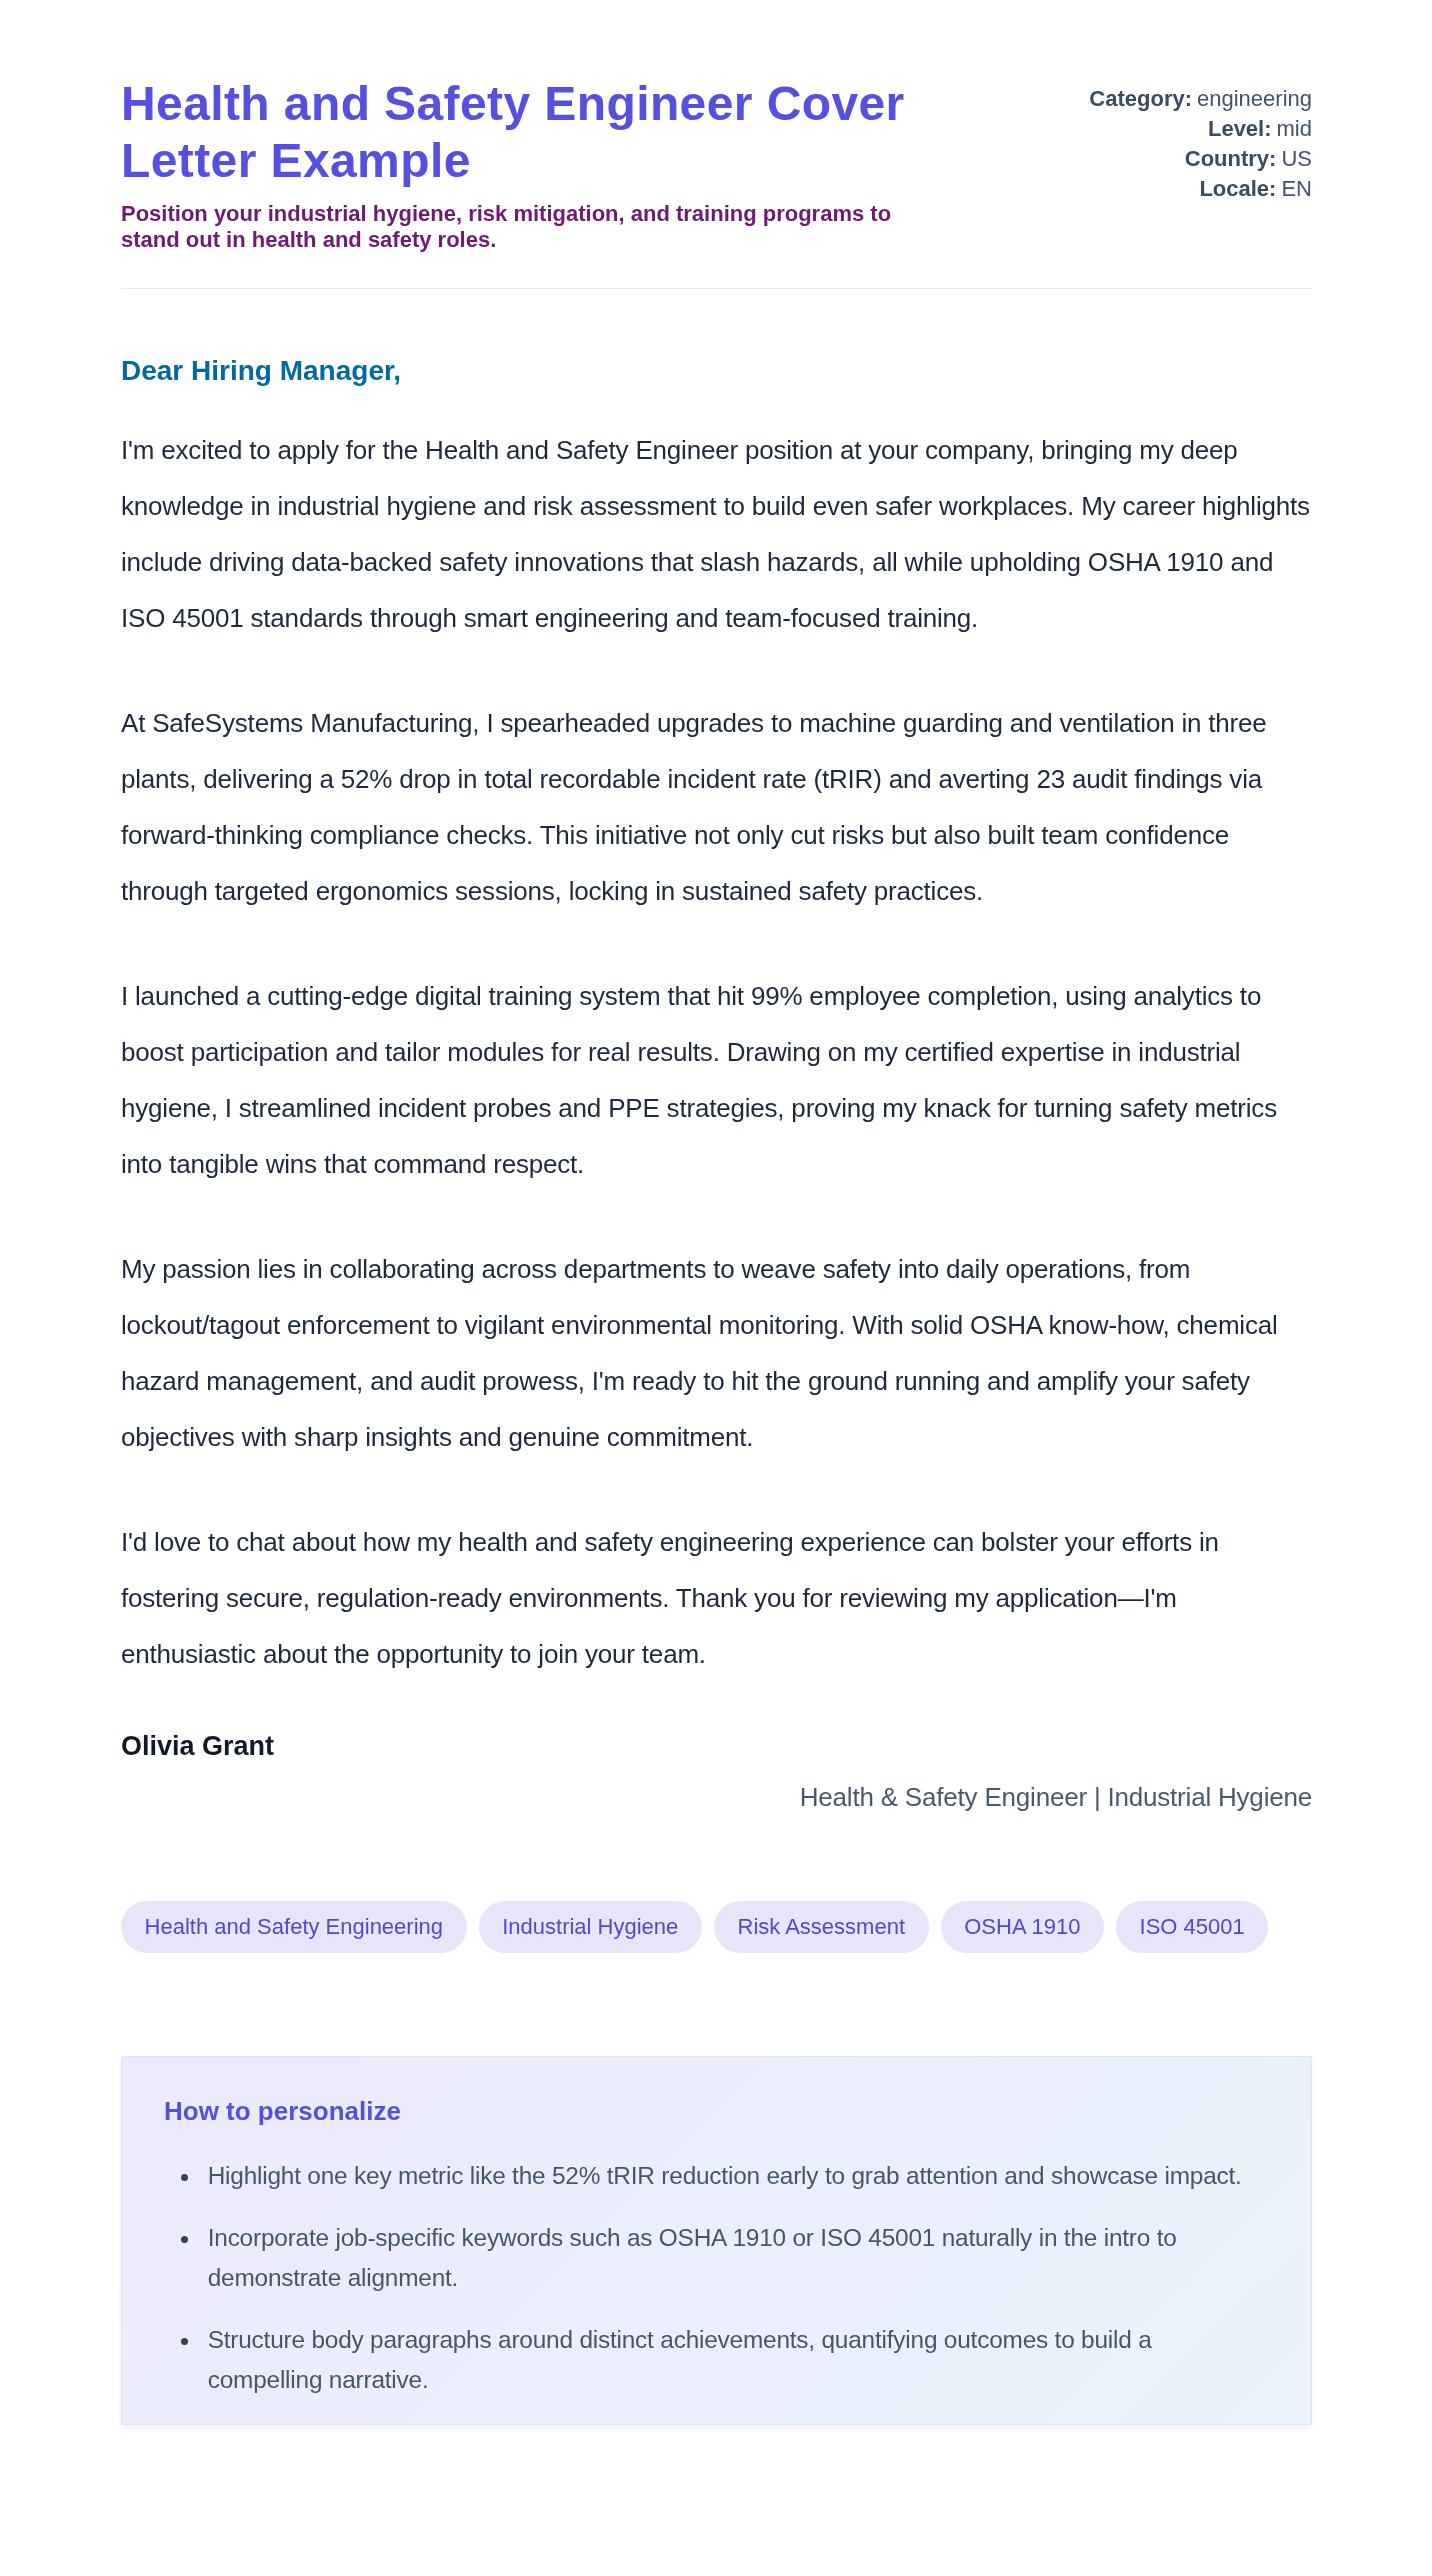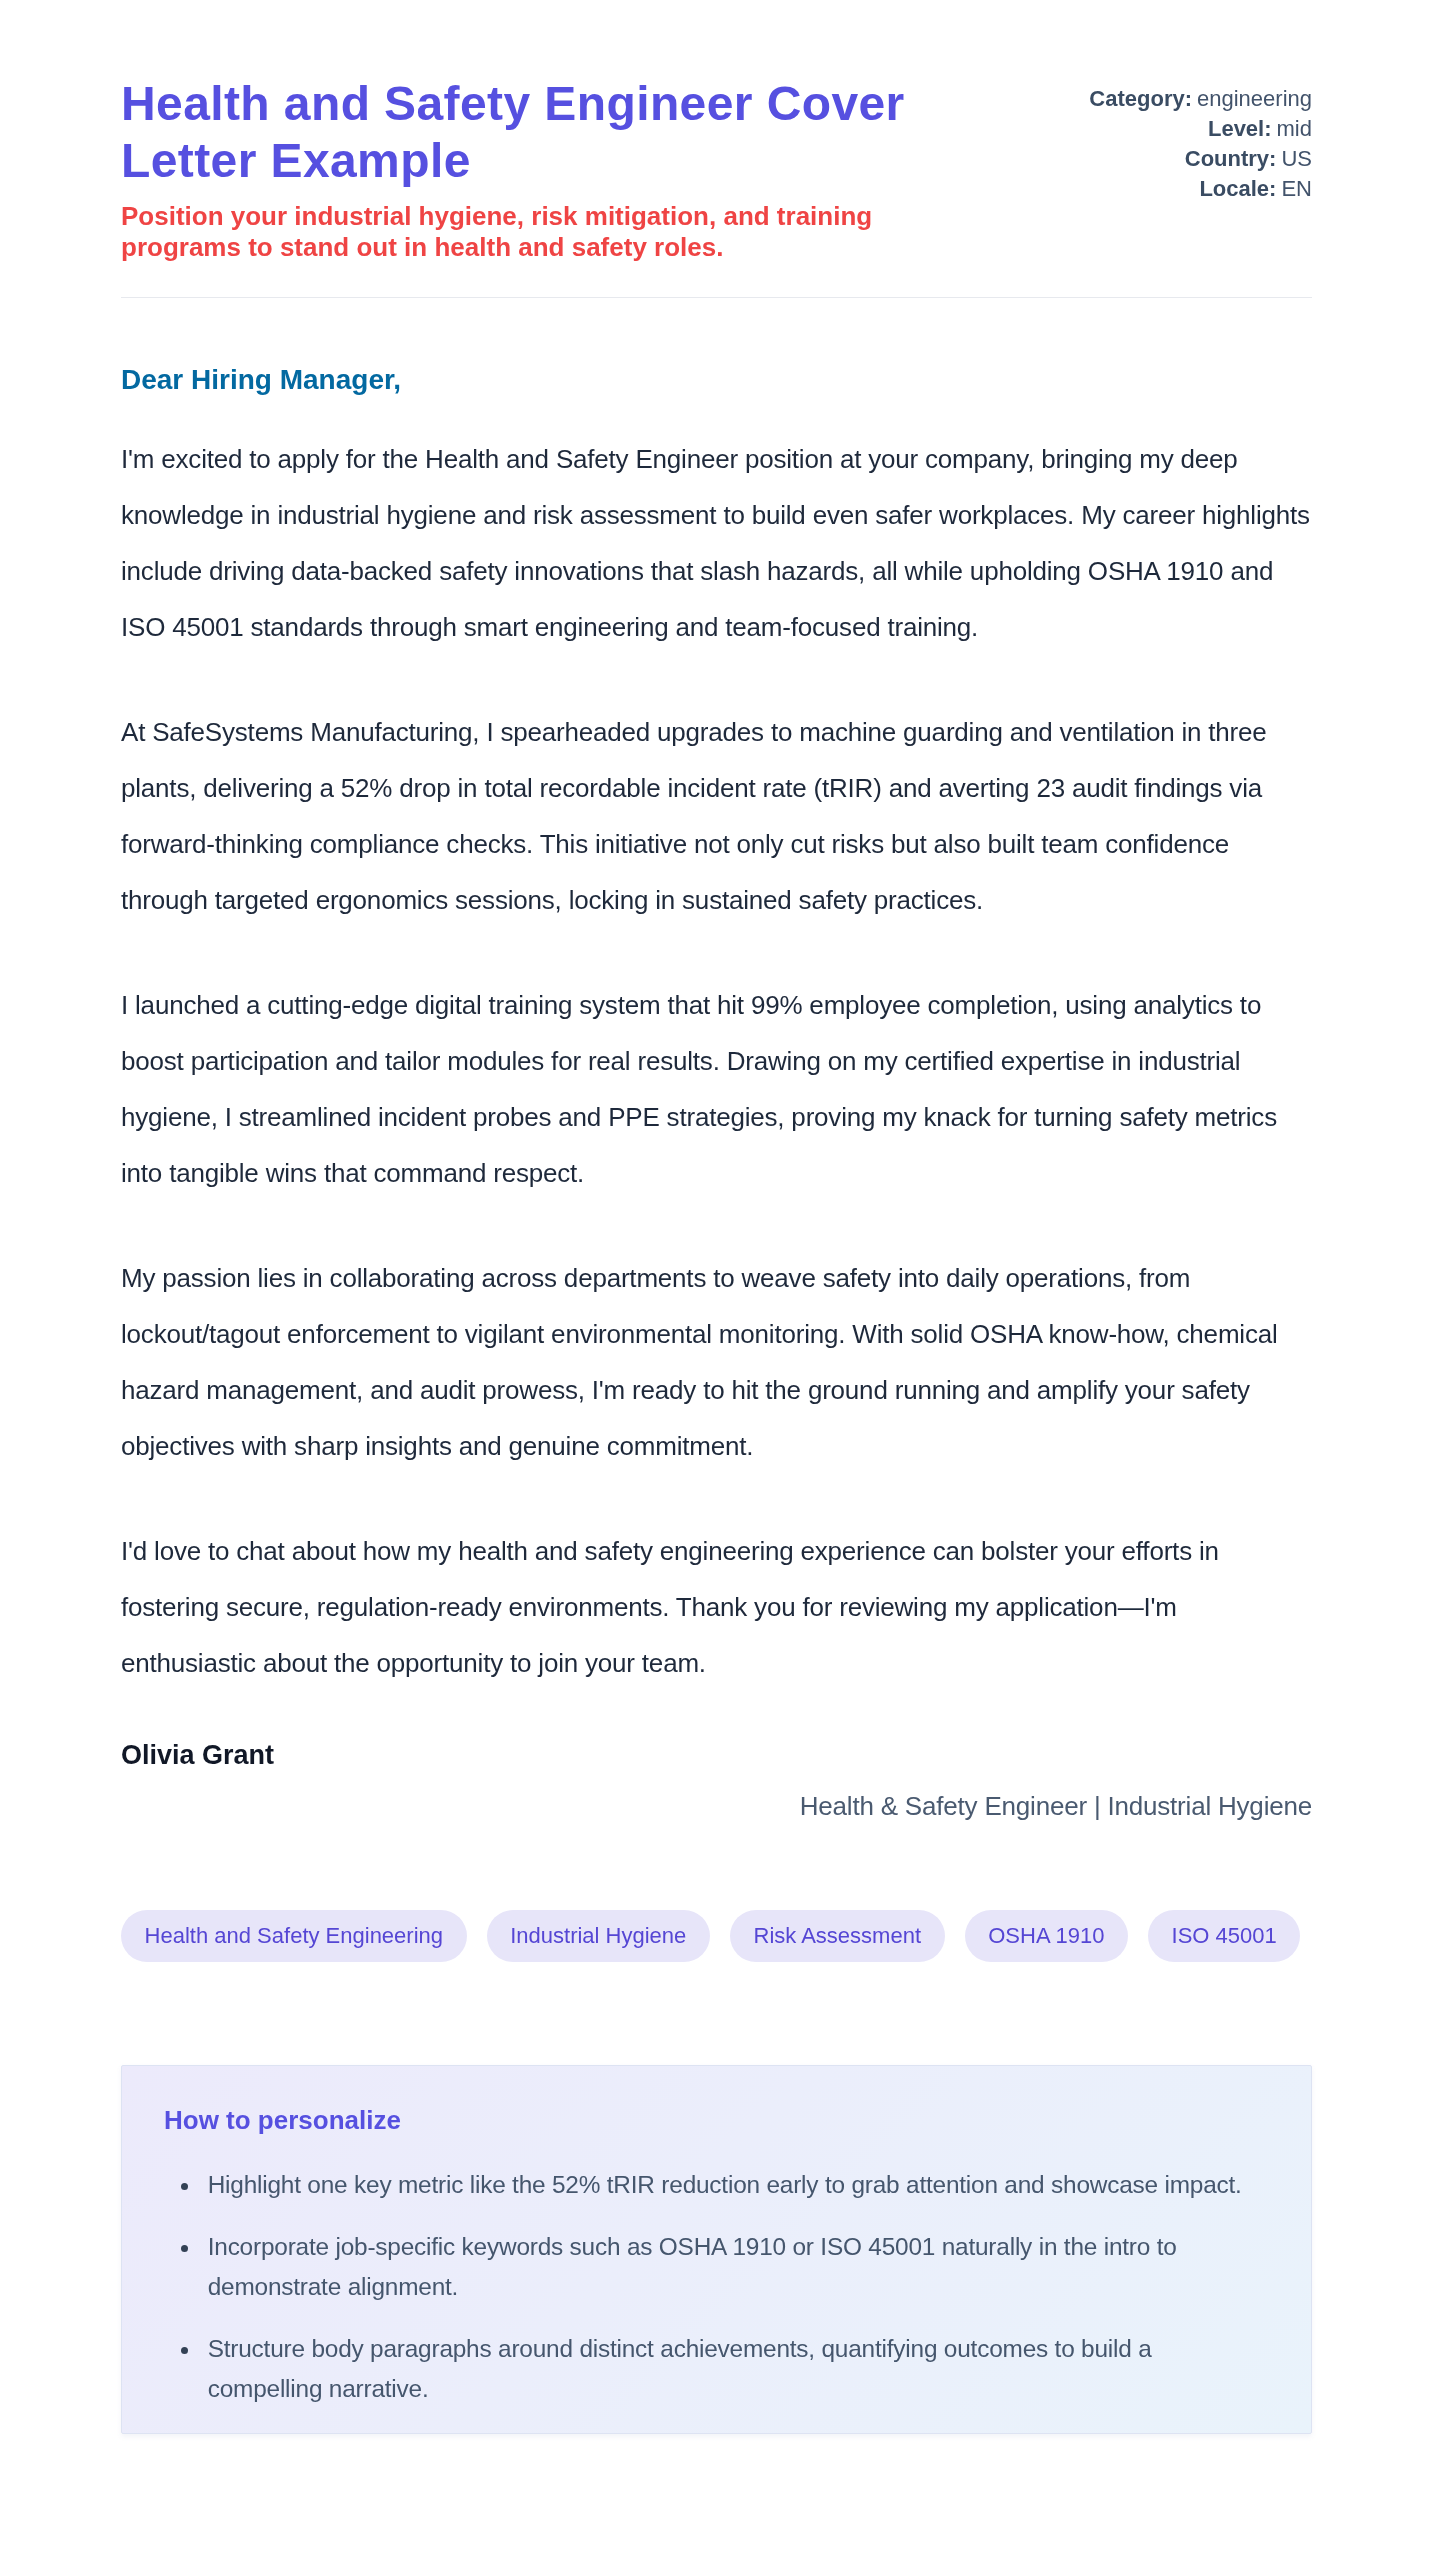--- a/index.html
+++ b/index.html
@@ -23,24 +23,24 @@
   .header-left { width: 809px; }
   .page-title {
     font-size: 48px;
     line-height: 1.18;
     font-weight: 700;
     color: #5650e0;
     letter-spacing: 0.4px;
   }
   .page-subtitle {
     margin-top: 11.8px;
-    font-size: 26px;
+    font-size: 22px;
     line-height: 1.2;
     font-weight: 700;
-    color: #ef4444;
+    color: #701a75;
   }
   .meta {
     width: 381px;
     margin-top: 8.4px;
     text-align: right;
     font-size: 22px;
     line-height: 29px;
     color: #42536b;
   }
   .meta-item { margin-bottom: 0.8px; }
@@ -79,21 +79,21 @@
     color: #4a5a70;
     letter-spacing: -0.2px;
     text-align: right;
   }
 
   
   .tags {
     margin-top: 88px;
     display: flex;
     flex-wrap: wrap;
-    gap: 20px;
+    gap: 12px;
     align-items: center;
   }
   .tag {
     display: inline-block;
     background: #e7e5f9;
     color: #5546d4;
     font-size: 22px;
     line-height: 22px;
     padding: 15px 23.6px;
     border-radius: 842px;

